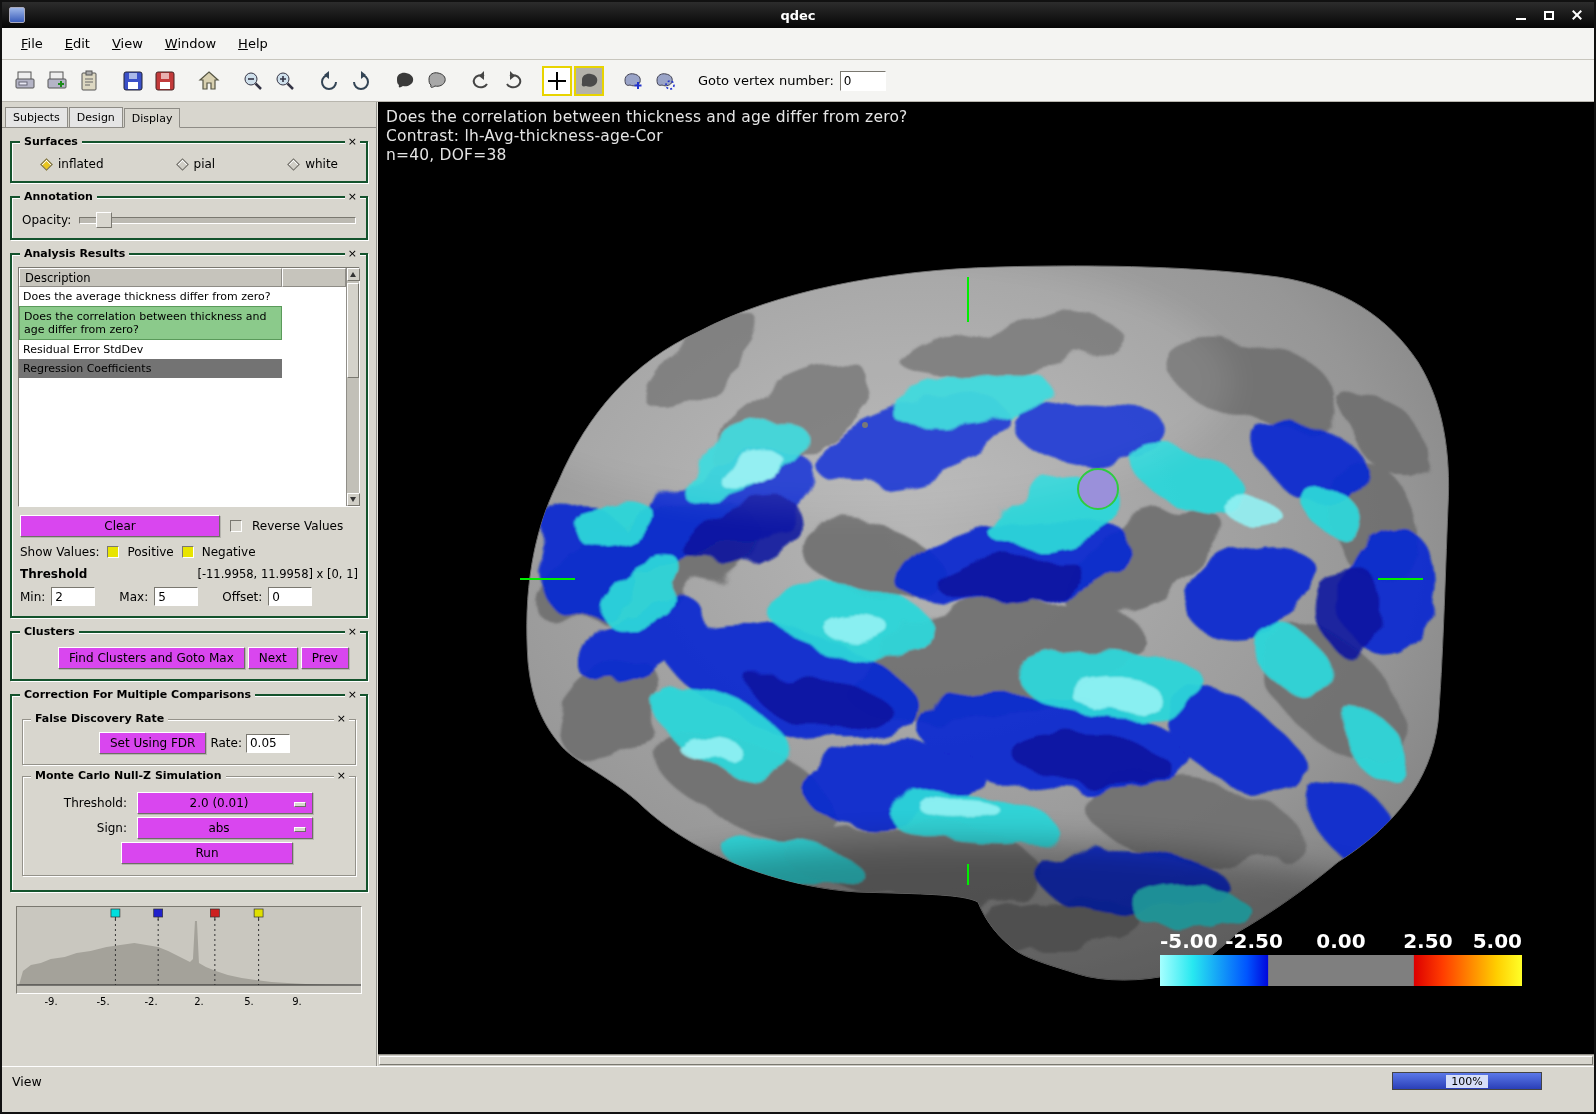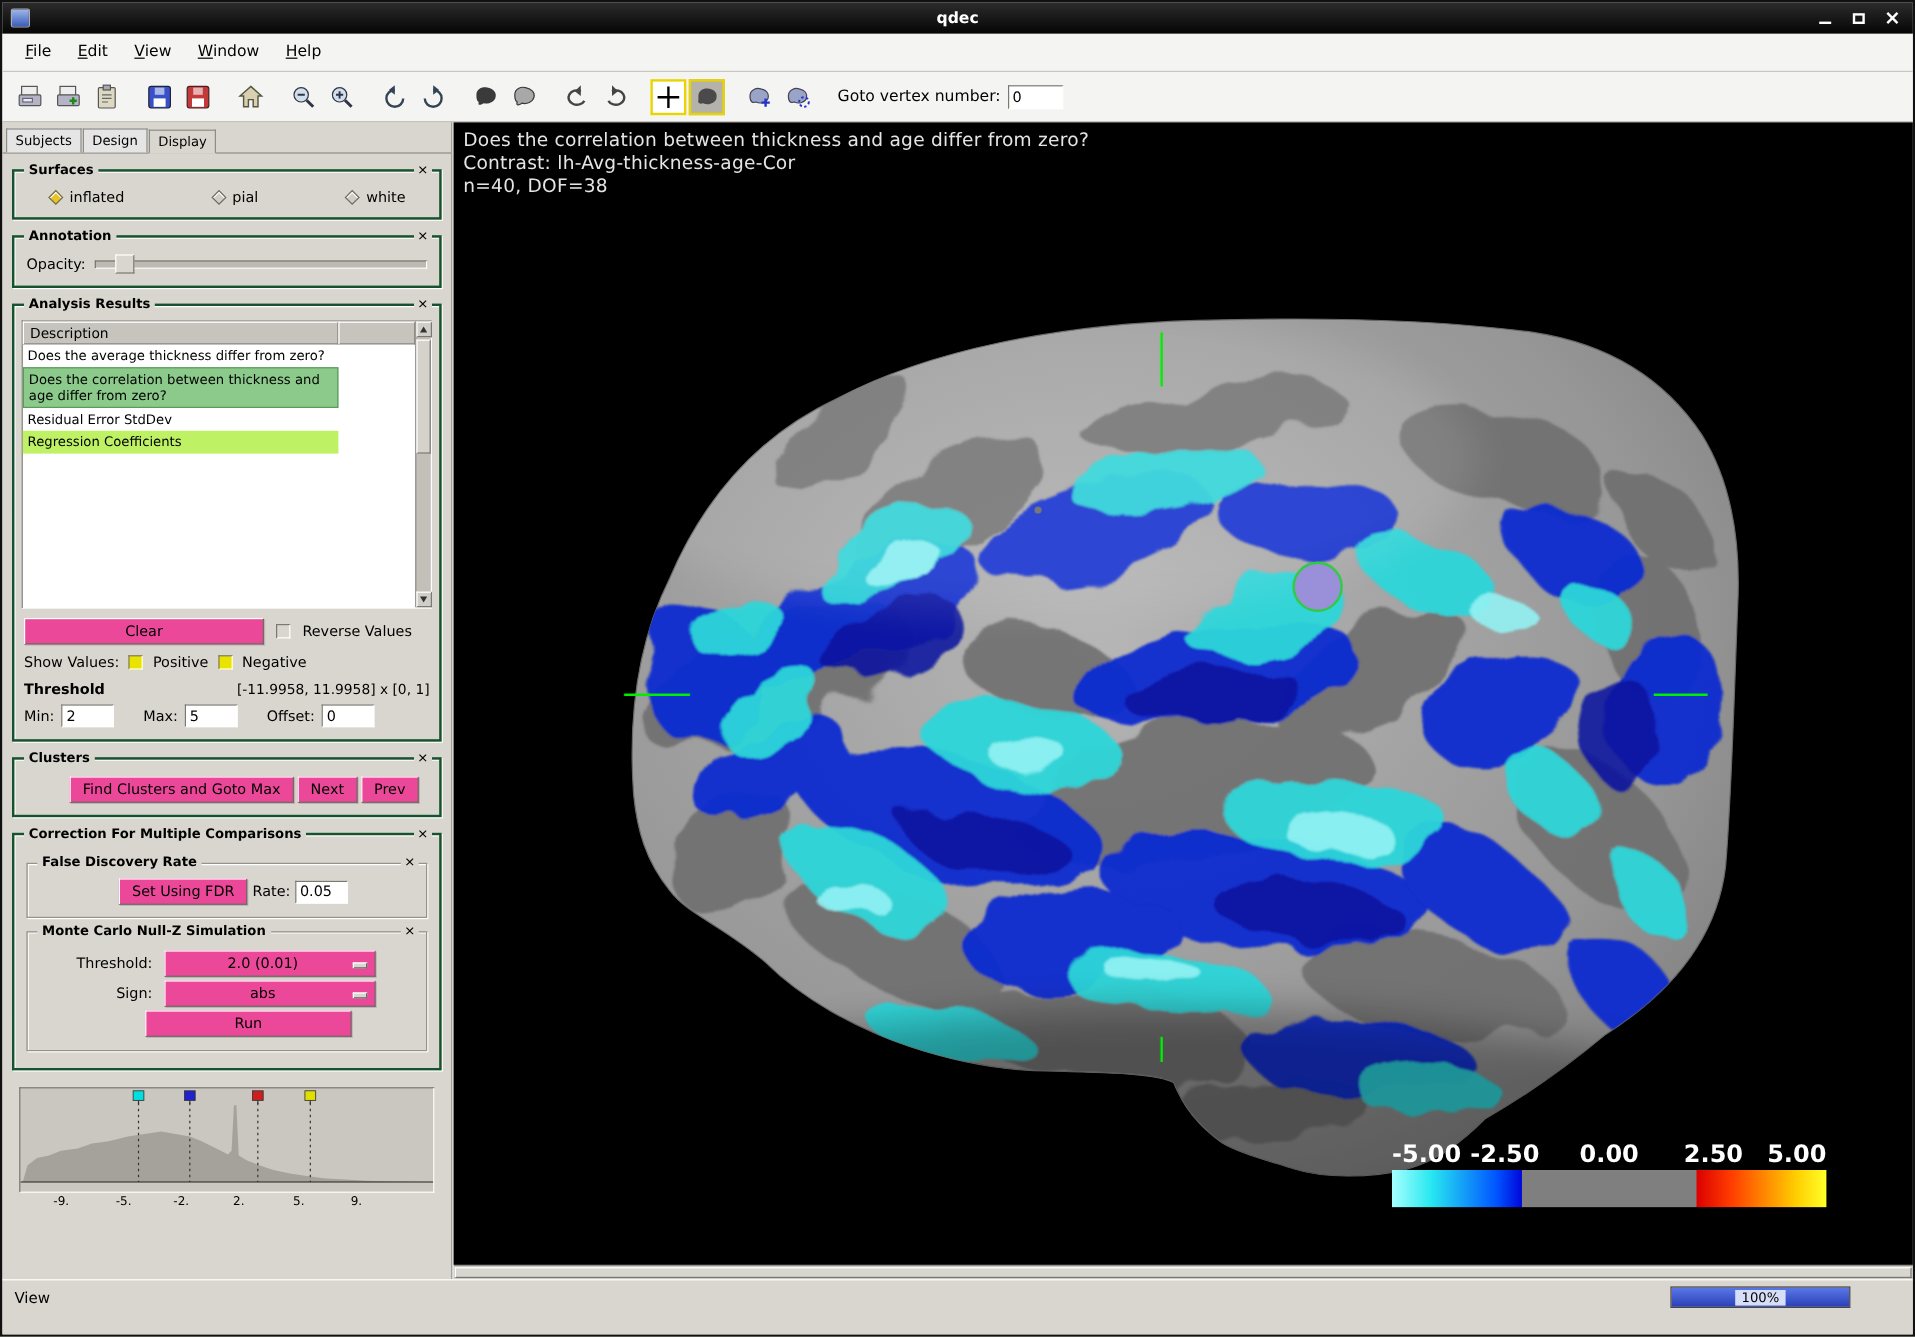--- a/index.html
+++ b/index.html
@@ -68,30 +68,30 @@
   .slider-handle { position:absolute; left:6%; top:0; width:16px; height:16px; background:#d8d6ce; border:1px solid; border-color:#fff #7a7870 #7a7870 #fff; }
 
   
   .table { background:#fff; border:1px solid; border-color:#7a7870 #fff #fff #7a7870; height:240px; display:flex; margin-bottom:8px; }
   .table-main { flex:1; display:flex; flex-direction:column; }
   .thead { display:flex; flex:0 0 auto; }
   .th { background:#c6c4bc; border:1px solid; border-color:#fff #8e8c86 #8e8c86 #fff; font-size:11.5px; padding:2px 5px; height:19px; }
   .th.c1 { width:263px; } .th.c2 { flex:1; }
   .trow { width:263px; font-size:11px; padding:3px 4px; line-height:13px; }
   .trow.green { background:#8bca8b; border:1px solid #5a9a5a; }
-  .trow.blue { background:#bef264; }
+  .trow.blue { background:#737373; }
   .vscroll { width:13px; background:#c2c0b8; border-left:1px solid #908e88; display:flex; flex-direction:column; align-items:center; }
   .sbtn { width:13px; height:13px; background:#d0cec6; border:1px solid; border-color:#fff #7a7870 #7a7870 #fff; display:flex; align-items:center; justify-content:center; }
   .arr-up { width:0; height:0; border-left:3px solid transparent; border-right:3px solid transparent; border-bottom:5px solid #333; }
   .arr-dn { width:0; height:0; border-left:3px solid transparent; border-right:3px solid transparent; border-top:5px solid #333; }
   .strack { flex:1; width:13px; position:relative; }
   .sthumb { position:absolute; top:2px; left:0; width:12px; height:45%; background:#d4d2ca; border:1px solid; border-color:#fff #7a7870 #7a7870 #fff; }
 
   
-  .btn { background:#ec4899; border:1px solid; border-color:#fff #6e6c66 #6e6c66 #fff; box-shadow:1px 1px 0 rgba(0,0,0,.15); font-size:12px; padding:3px 10px; text-align:center; font-family:inherit; }
+  .btn { background:#d946ef; border:1px solid; border-color:#fff #6e6c66 #6e6c66 #fff; box-shadow:1px 1px 0 rgba(0,0,0,.15); font-size:12px; padding:3px 10px; text-align:center; font-family:inherit; }
   .input { background:#fff; border:1px solid; border-color:#7a7870 #fff #fff #7a7870; font-size:12px; height:19px; padding:0 3px; font-family:inherit; }
   .checkbox { width:12px; height:12px; background:#d8d6ce; border:1px solid; border-color:#7a7870 #fff #fff #7a7870; display:inline-block; }
   .checkbox.yellow { background:#e8e400; }
 
   .clear-row { gap:10px; margin:2px 2px 8px; }
   .clear-btn { width:200px; }
   .show-row { gap:8px; margin:4px 2px 8px; font-size:12px; }
   .thr-row { justify-content:space-between; margin:4px 2px 6px;align-items:center; }
   .thr-label { font-weight:bold; font-size:12px; }
   .thr-range { font-size:11.5px; }
@@ -113,21 +113,21 @@
   
   .hist-panel { margin:14px 14px 0; height:88px; background:#c9c7bf; border:1px solid; border-color:#7a7870 #fff #fff #7a7870; position:relative; }
   .hist-panel svg { width:100%; height:100%; display:block; }
   .hist-labels { position:relative; height:16px; margin:2px 14px 0; font-size:10px; }
   .hist-labels span { position:absolute; width:22px; text-align:center; }
 
   
   .overlay-text { position:absolute; left:8px; top:6px; color:#e4e4e4; font-size:15.5px; line-height:19px; letter-spacing:.2px; }
   .brain-svg { position:absolute; left:115px; top:160px; width:960px; height:720px; }
 
-  .colorbar { position:absolute; right:72px; bottom:48px; width:362px; }
+  .colorbar { position:absolute; right:72px; bottom:68px; width:362px; }
   .cb-labels { position:relative; height:26px; color:#fff; font-weight:bold; font-size:20px; }
   .cb-labels span { position:absolute; white-space:nowrap; }
   .cb-l0 { left:0; } .cb-l1 { left:26%; transform:translateX(-50%);} .cb-l2 { left:50%; transform:translateX(-50%);} .cb-l3 { left:74%; transform:translateX(-50%);} .cb-l4 { right:0; }
   .cb-bar { height:31px; background:linear-gradient(to right,
       #a6ffff 0%, #28e8f0 9%, #0055ff 24%, #0008dd 29.8%,
       #7f7f7f 30%, #7f7f7f 70%,
       #dd0000 70.2%, #ff3c00 78%, #ffce00 93%, #ffff28 100%); }
 
   
   .statusbar { height:46px; flex:0 0 auto; background:#d8d6ce; border-top:1px solid #fff; display:flex; align-items:flex-start; padding:7px 10px 0; position:relative; }

